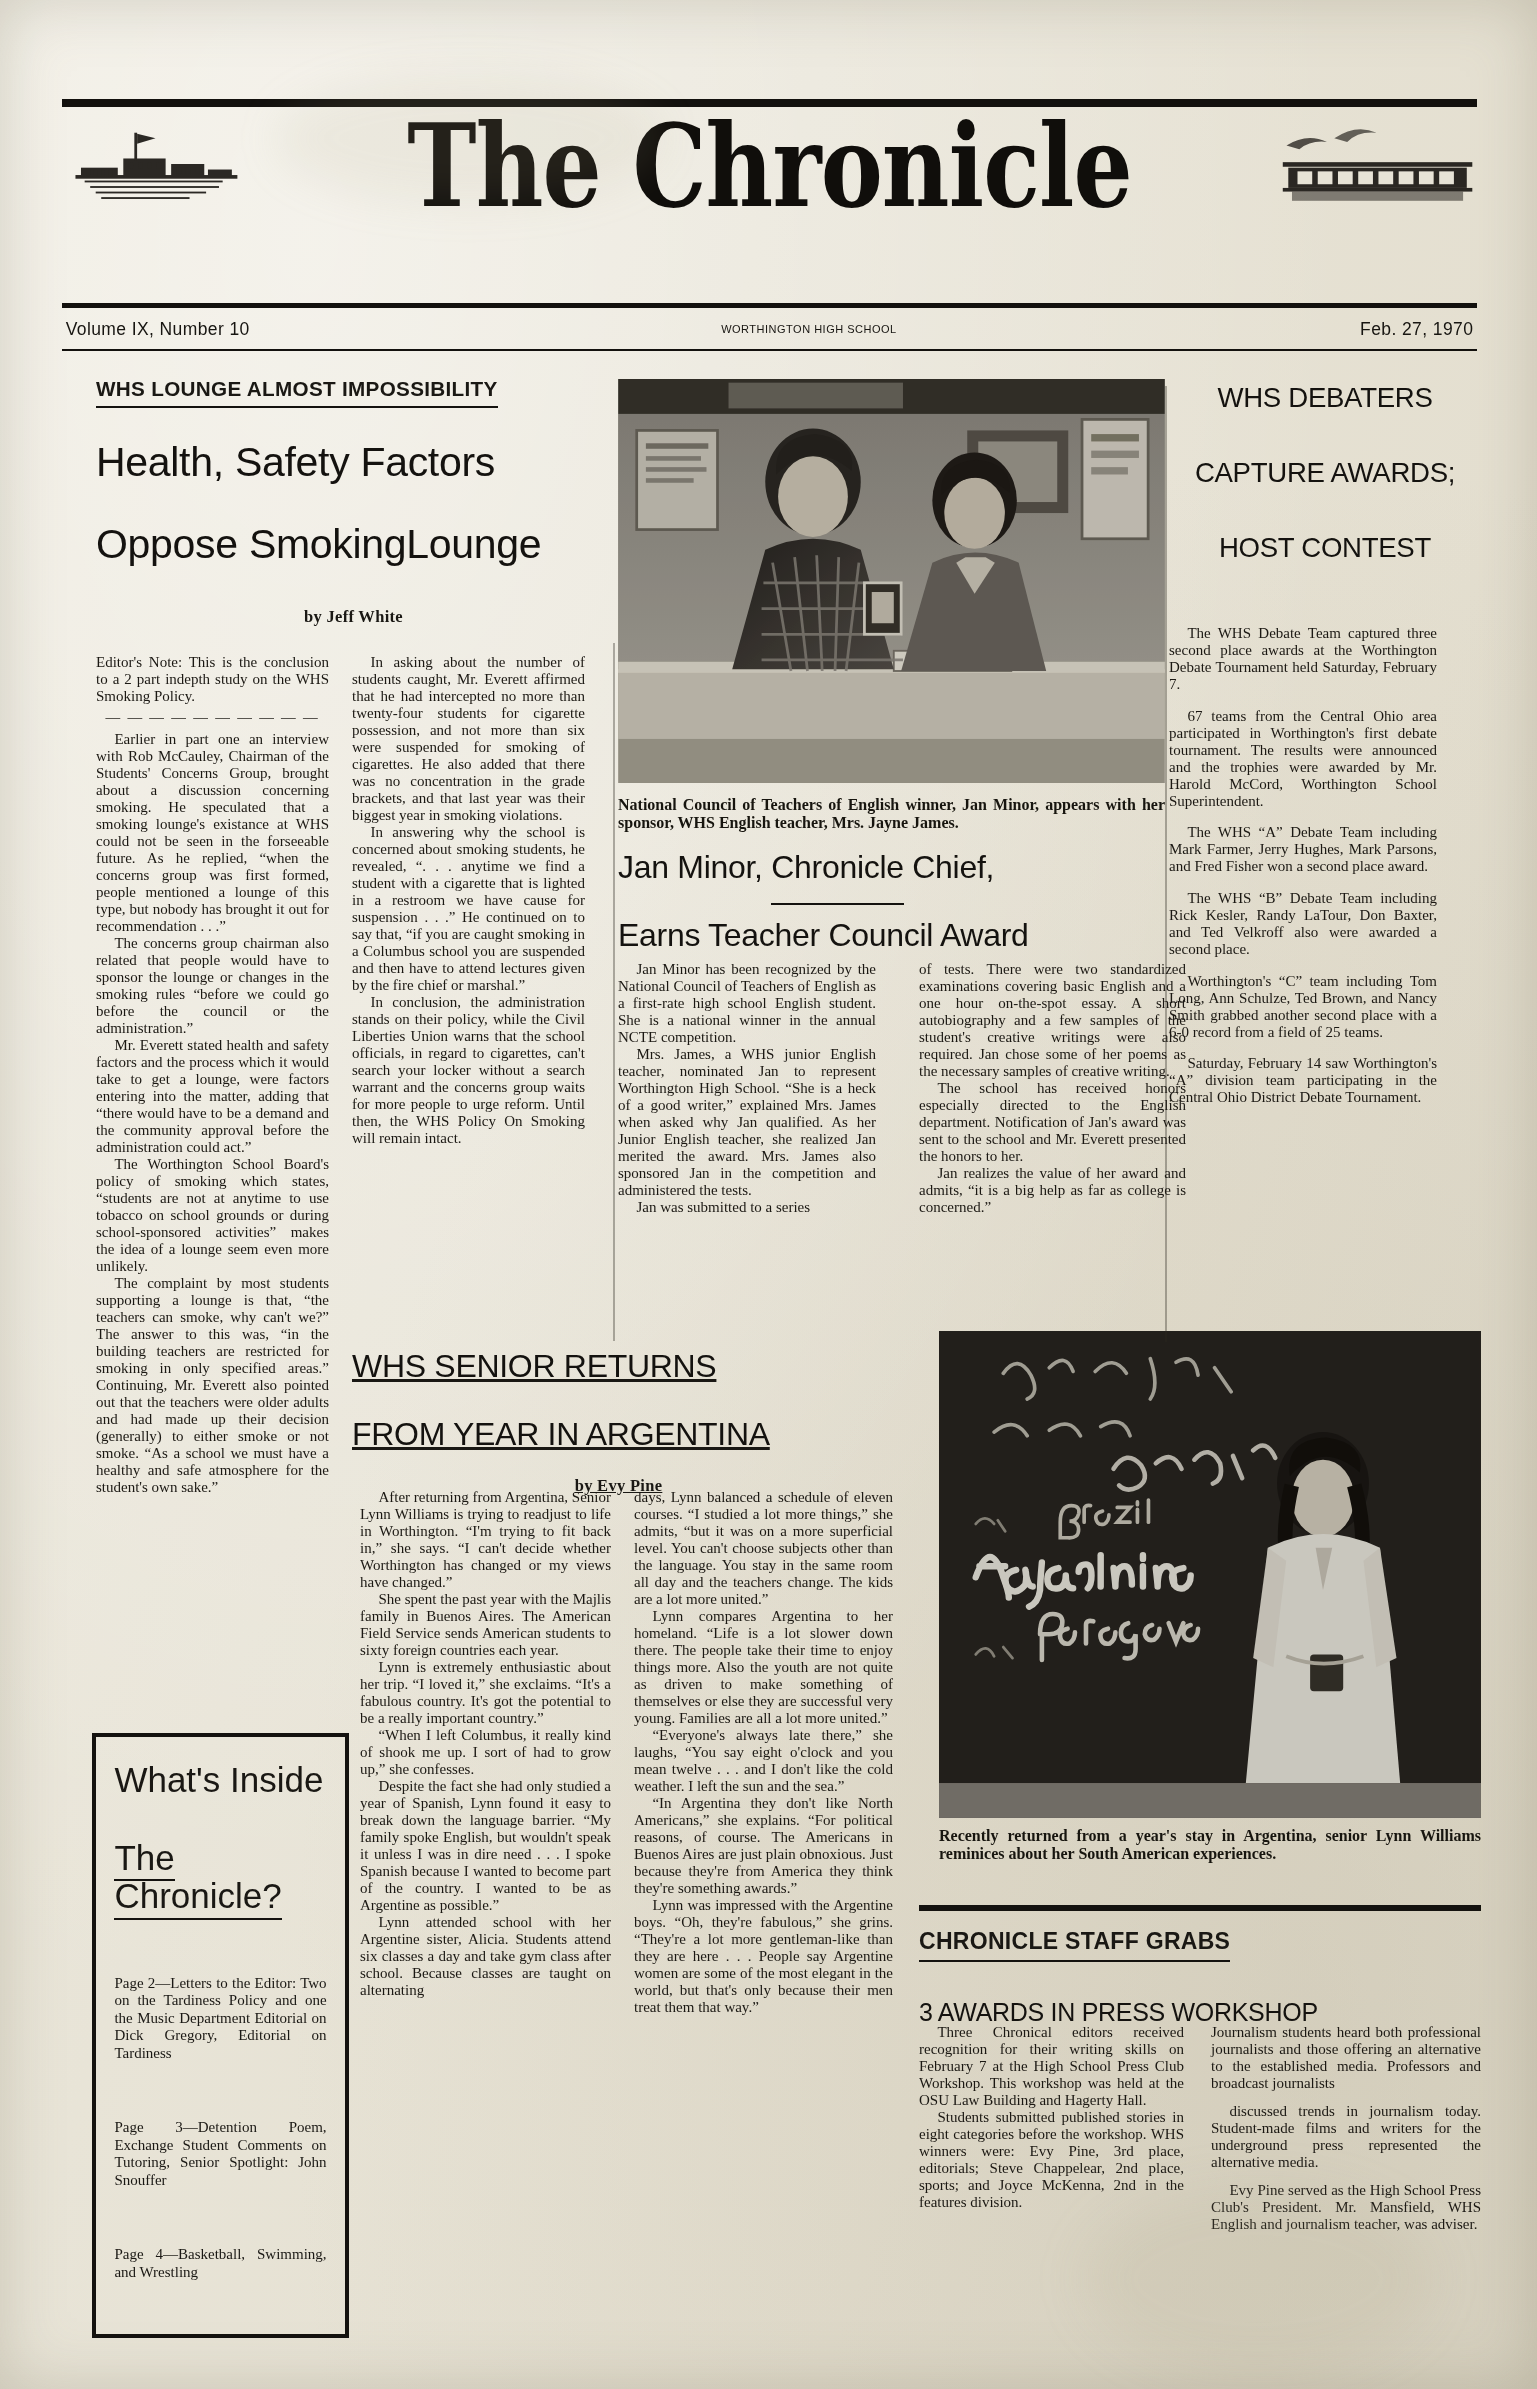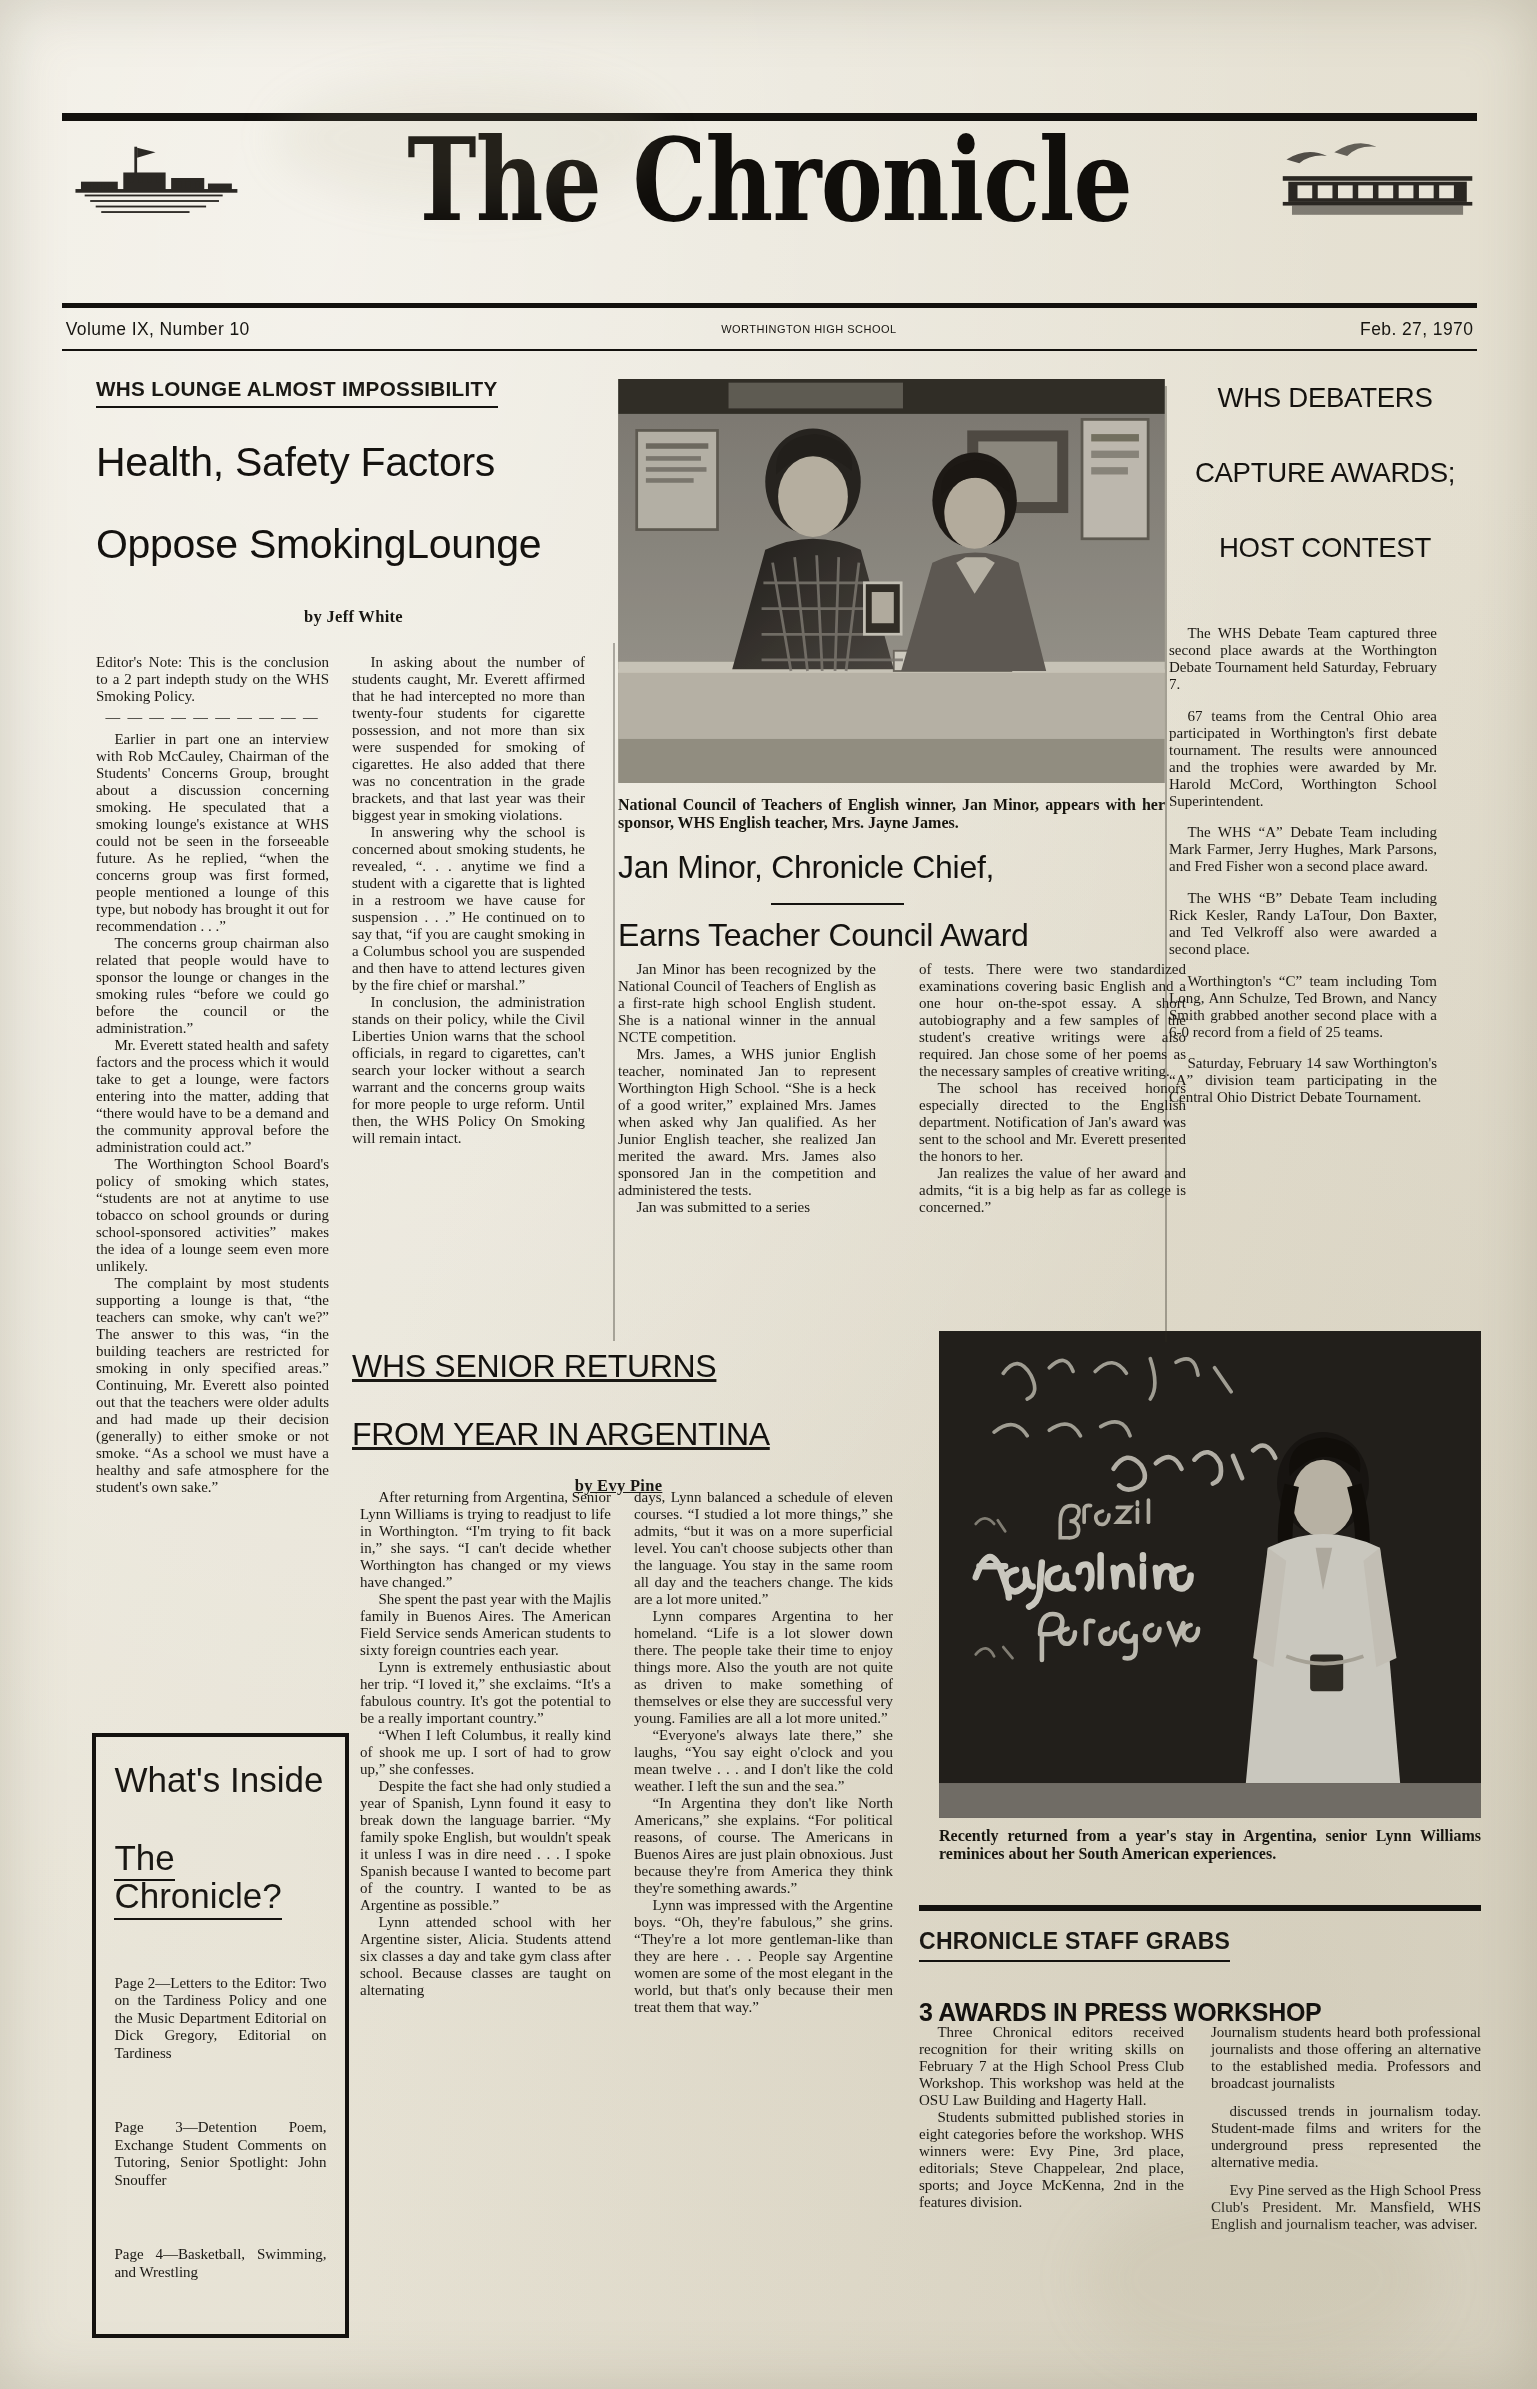--- a/index.html
+++ b/index.html
@@ -13,21 +13,21 @@
   .page{
     position:relative;width:1537px;height:2389px;
     background:
       radial-gradient(ellipse at 20% 10%, rgba(255,255,255,.45), rgba(255,255,255,0) 60%),
       radial-gradient(ellipse at 85% 85%, rgba(190,182,160,.35), rgba(255,255,255,0) 55%),
       linear-gradient(110deg,#eeeade 0%,#e8e4d7 35%,#e4dfd0 70%,#ddd8c8 100%);
   }
   .paperedge{position:absolute;inset:0;box-shadow:inset 0 0 64px rgba(120,110,85,.28);pointer-events:none;}
 
   
-  .masthead{position:absolute;left:62px;top:113px;width:1415px;text-align:center;}
+  .masthead{position:absolute;left:62px;top:99px;width:1415px;text-align:center;}
   .rule-thick{height:8.3px;background:#13110e;}
   .rule-med{height:4.6px;background:#13110e;}
   .rule-thin{height:1.8px;background:#13110e;}
   .nameplate{position:relative;height:108px;display:flex;align-items:center;justify-content:center;margin-top:5.5px;}
   .flag-title{
     font-family:"DejaVu Serif", serif;
     font-weight:bold;
     font-size:96px;
     letter-spacing:-0.9px;
     line-height:1;
@@ -415,21 +415,21 @@
     <div style="margin-top:59px;">
       <div class="entry">Page 2—Letters to the Editor: Two on the Tardiness Policy and one the Music Department Editorial on Dick Gregory, Editorial on Tardiness</div>
       <div class="entry">Page 3—Detention Poem, Exchange Student Comments on Tutoring, Senior Spotlight: John Snouffer</div>
       <div class="entry">Page 4—Basketball, Swimming, and Wrestling</div>
     </div>
   </div>
 
   <div class="hrule" style="left:919px;top:1905px;width:562px;"></div>
   <div class="col" style="left:919px;top:1928px;width:562px;">
     <div class="kicker" style="font-size:23px;">CHRONICLE STAFF GRABS</div>
-    <div class="hed h4" style="margin-top:33px;font-size:25px;font-weight:bold;">3 AWARDS IN PRESS WORKSHOP</div>
+    <div class="hed h4" style="margin-top:33px;font-size:25px;">3 AWARDS IN PRESS WORKSHOP</div>
   </div>
   <div class="col body" style="left:919px;top:2024px;width:265px;">
     <p>Three Chronical editors received recognition for their writing skills on February 7 at the High School Press Club Workshop. This workshop was held at the OSU Law Building and Hagerty Hall.</p>
     <p>Students submitted published stories in eight categories before the workshop. WHS winners were: Evy Pine, 3rd place, editorials; Steve Chappelear, 2nd place, sports; and Joyce McKenna, 2nd in the features division.</p>
   </div>
   <div class="col body" style="left:1211px;top:2024px;width:270px;">
     <p class="noind">Journalism students heard both professional journalists and those offering an alternative to the established media. Professors and broadcast journalists</p>
     <p style="margin-top:11px;">discussed trends in journalism today. Student-made films and writers for the underground press represented the alternative media.</p>
     <p style="margin-top:11px;">Evy Pine served as the High School Press Club's President. Mr. Mansfield, WHS English and journalism teacher, was adviser.</p>
   </div>

